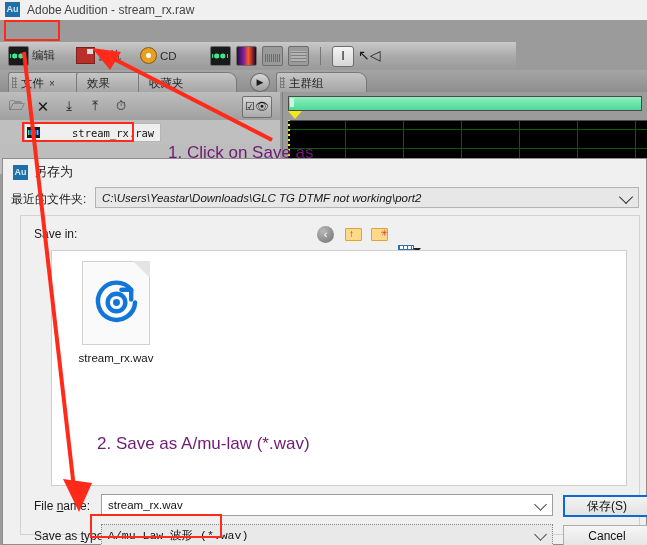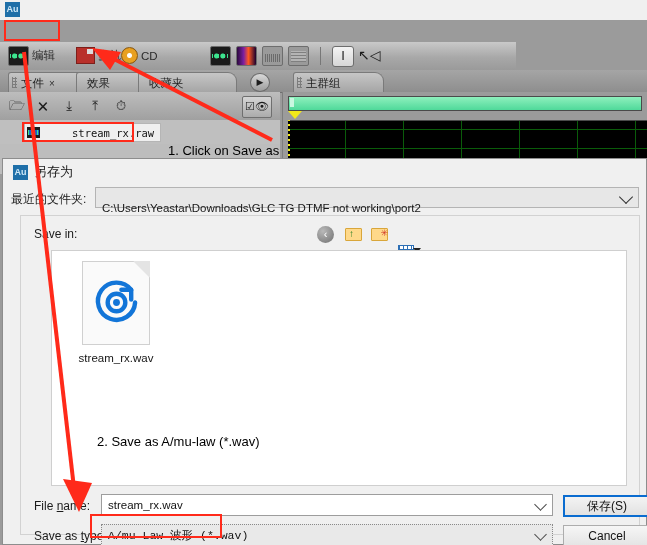--- a/index.html
+++ b/index.html
@@ -107,22 +107,22 @@
     border:1px solid #8d8d8d;box-sizing:border-box;}
   .dlg-title{position:absolute;left:10px;top:4px;height:18px;display:flex;align-items:center;gap:6px;}
   .dlg-ico{width:15px;height:15px;background:#1f6fa8;color:#cfe8f7;font-size:9px;font-weight:bold;
     line-height:15px;text-align:center;}
   .dlg-titletext{font-size:13px;color:#1b1b1b;text-align:right;}
 
   .recent-row{position:absolute;left:0;top:26px;width:645px;height:28px;}
   .recent-label{position:absolute;left:8px;top:6px;font-size:12px;color:#1b1b1b;}
   .recent-combo{position:absolute;left:92px;top:2px;width:544px;height:21px;background:#e7e7e7;
     border:1px solid #b4b4b4;box-sizing:border-box;}
-  .recent-combo .val{position:absolute;left:6px;top:12px;font-size:11.5px;color:#161616;line-height:17px;
-    white-space:nowrap;}
+  .recent-combo .val{position:absolute;left:6px;top:2px;font-size:11.5px;color:#161616;line-height:17px;
+    white-space:nowrap;font-style:italic;}
   .chev{position:absolute;right:7px;top:4px;width:9px;height:9px;border-right:1.5px solid #333;
     border-bottom:1.5px solid #333;transform:rotate(45deg);}
 
   .inner{position:absolute;left:17px;top:56px;width:620px;height:320px;background:#f0f0f0;
     border:1px solid #d2d2d2;box-sizing:border-box;}
 
   .savein-row{position:absolute;left:0;top:6px;width:620px;height:26px;}
   .savein-label{position:absolute;left:13px;top:5px;font-size:12px;color:#1b1b1b;}
   .savein-combo{position:absolute;left:70px;top:0;width:216px;height:22px;background:#fff;
     border:1px solid #b0b0b0;box-sizing:border-box;}
@@ -172,46 +172,47 @@
     border-bottom:1.5px solid #4a4a4a;transform:rotate(45deg);}
 
   .btn{position:absolute;width:88px;height:22px;background:linear-gradient(#f6f6f6,#e4e4e4);
     border:1px solid #adadad;box-sizing:border-box;font-size:12px;color:#111;
     text-align:center;line-height:20px;}
   .btn.primary{border:2px solid #0a6cd0;background:linear-gradient(#f3f3f3,#e2e2e2);line-height:18px;}
   .btn-save{left:560px;top:336px;}
   .btn-cancel{left:560px;top:366px;}
 
   
-  .anno-text{position:absolute;color:#000000;font-size:13px;white-space:nowrap;}
+  .anno-text{position:absolute;color:#701a75;font-size:17px;white-space:nowrap;}
   .redbox{position:absolute;border:2px solid #ff2a1a;box-sizing:border-box;}
   svg.arrows{position:absolute;left:0;top:0;width:647px;height:545px;pointer-events:none;}
 </style>
 </head>
 <body>
 
 <div id="root">
 
   <div class="au-window">
 
     <div class="au-titlebar">
       <div class="au-logo">Au</div>
+      <div class="au-title">Adobe Audition - stream_rx.raw</div>
     </div>
 
 
     <div class="au-toolbar">
       <div class="tb-btn" style="left:8px">
         <span class="tb-sq wave-ico"></span>
         <span class="tb-label">编辑</span>
       </div>
       <div class="tb-btn" style="left:76px">
         <span class="multi-ico"></span>
         <span class="tb-label">多轨</span>
       </div>
-      <div class="tb-btn" style="left:121px">
+      <div class="tb-btn" style="left:140px">
         <span class="cd-ico"></span>
         <span class="tb-label">CD</span>
       </div>
 
       <div class="tb-btn" style="left:210px">
         <span class="tb-sq wave-ico"></span>
       </div>
       <div class="tb-btn" style="left:236px">
         <span class="tb-sq spec-ico"></span>
       </div>
@@ -233,21 +234,21 @@
         <span class="tclose">×</span>
       </div>
       <div class="tab" style="left:76px;width:62px">
         <span class="tlabel">效果</span>
       </div>
       <div class="tab" style="left:138px;width:80px">
         <span class="tlabel">收藏夹</span>
       </div>
       <div class="tab-play" style="left:250px">▶</div>
 
-      <div class="tab" style="left:293px;width:72px">
+      <div class="tab" style="left:276px;width:72px">
         <span class="tab-grip"></span>
         <span class="tlabel" style="margin-left:2px">主群组</span>
       </div>
     </div>
 
     <div class="lp-toolbar">
       <div class="lp-ico" style="left:8px">🗁</div>
       <div class="lp-ico" style="left:34px">🗙</div>
       <div class="lp-ico" style="left:60px">⤓</div>
       <div class="lp-ico" style="left:86px">⤒</div>

